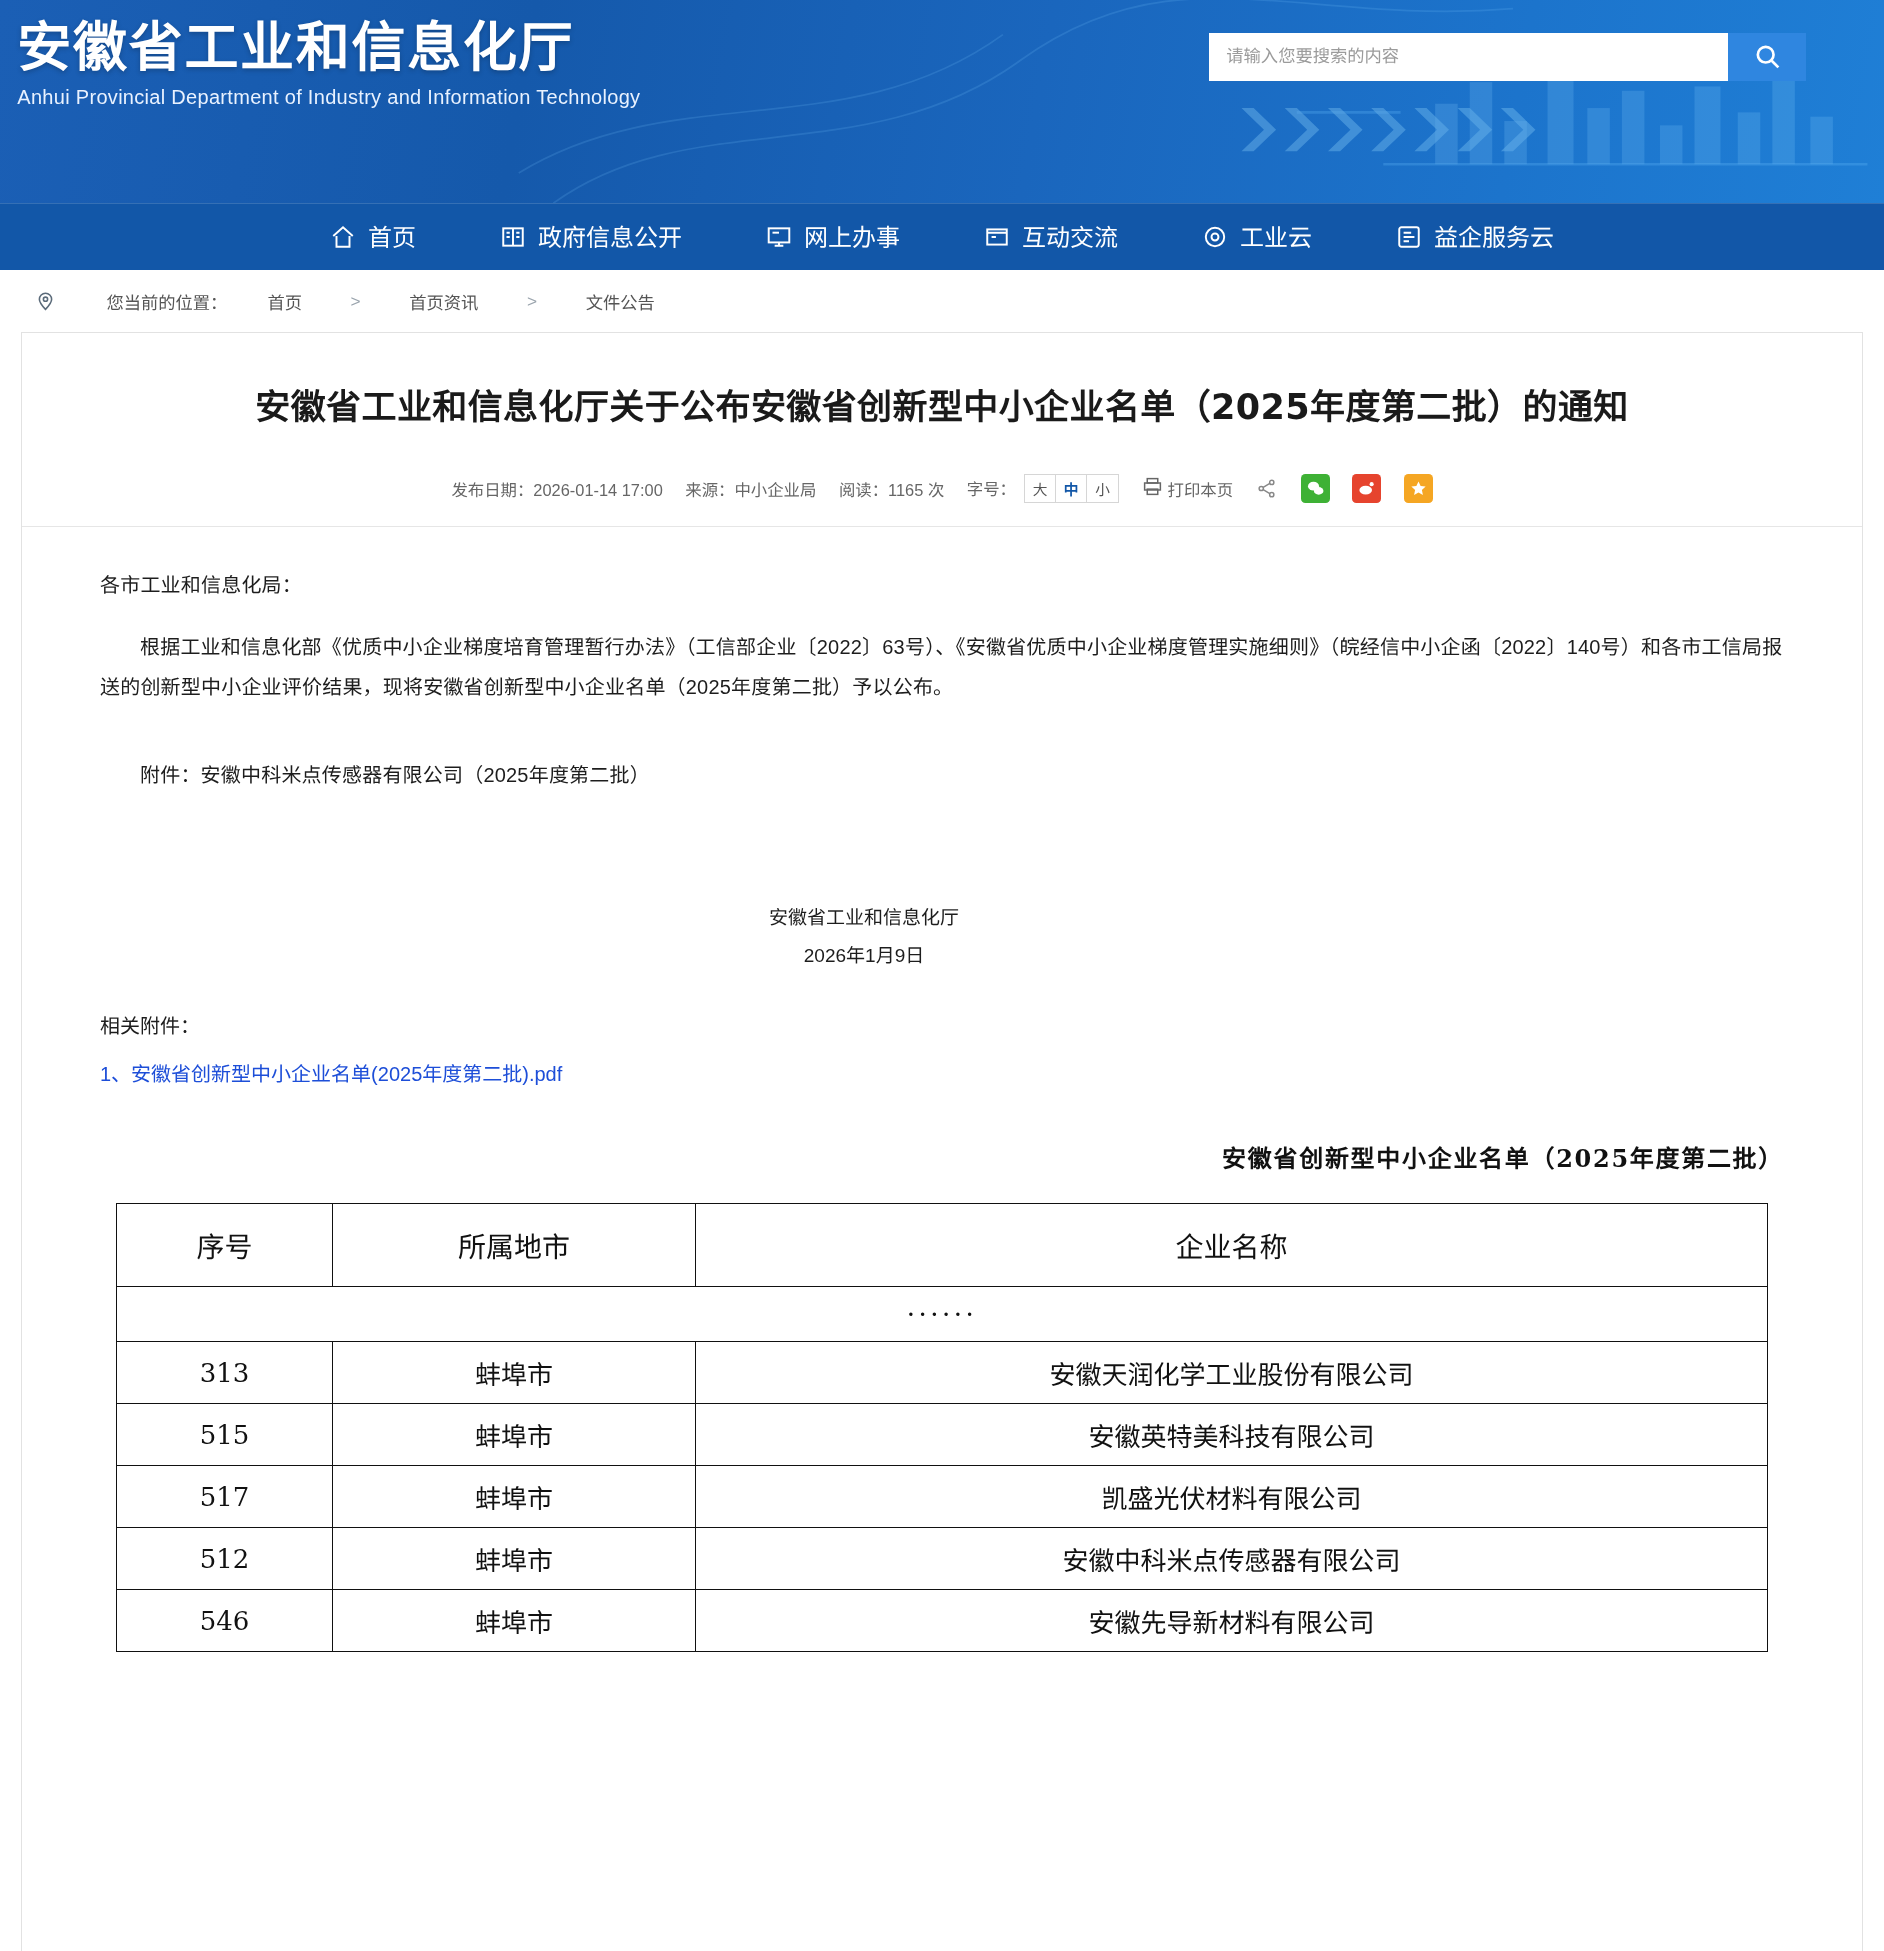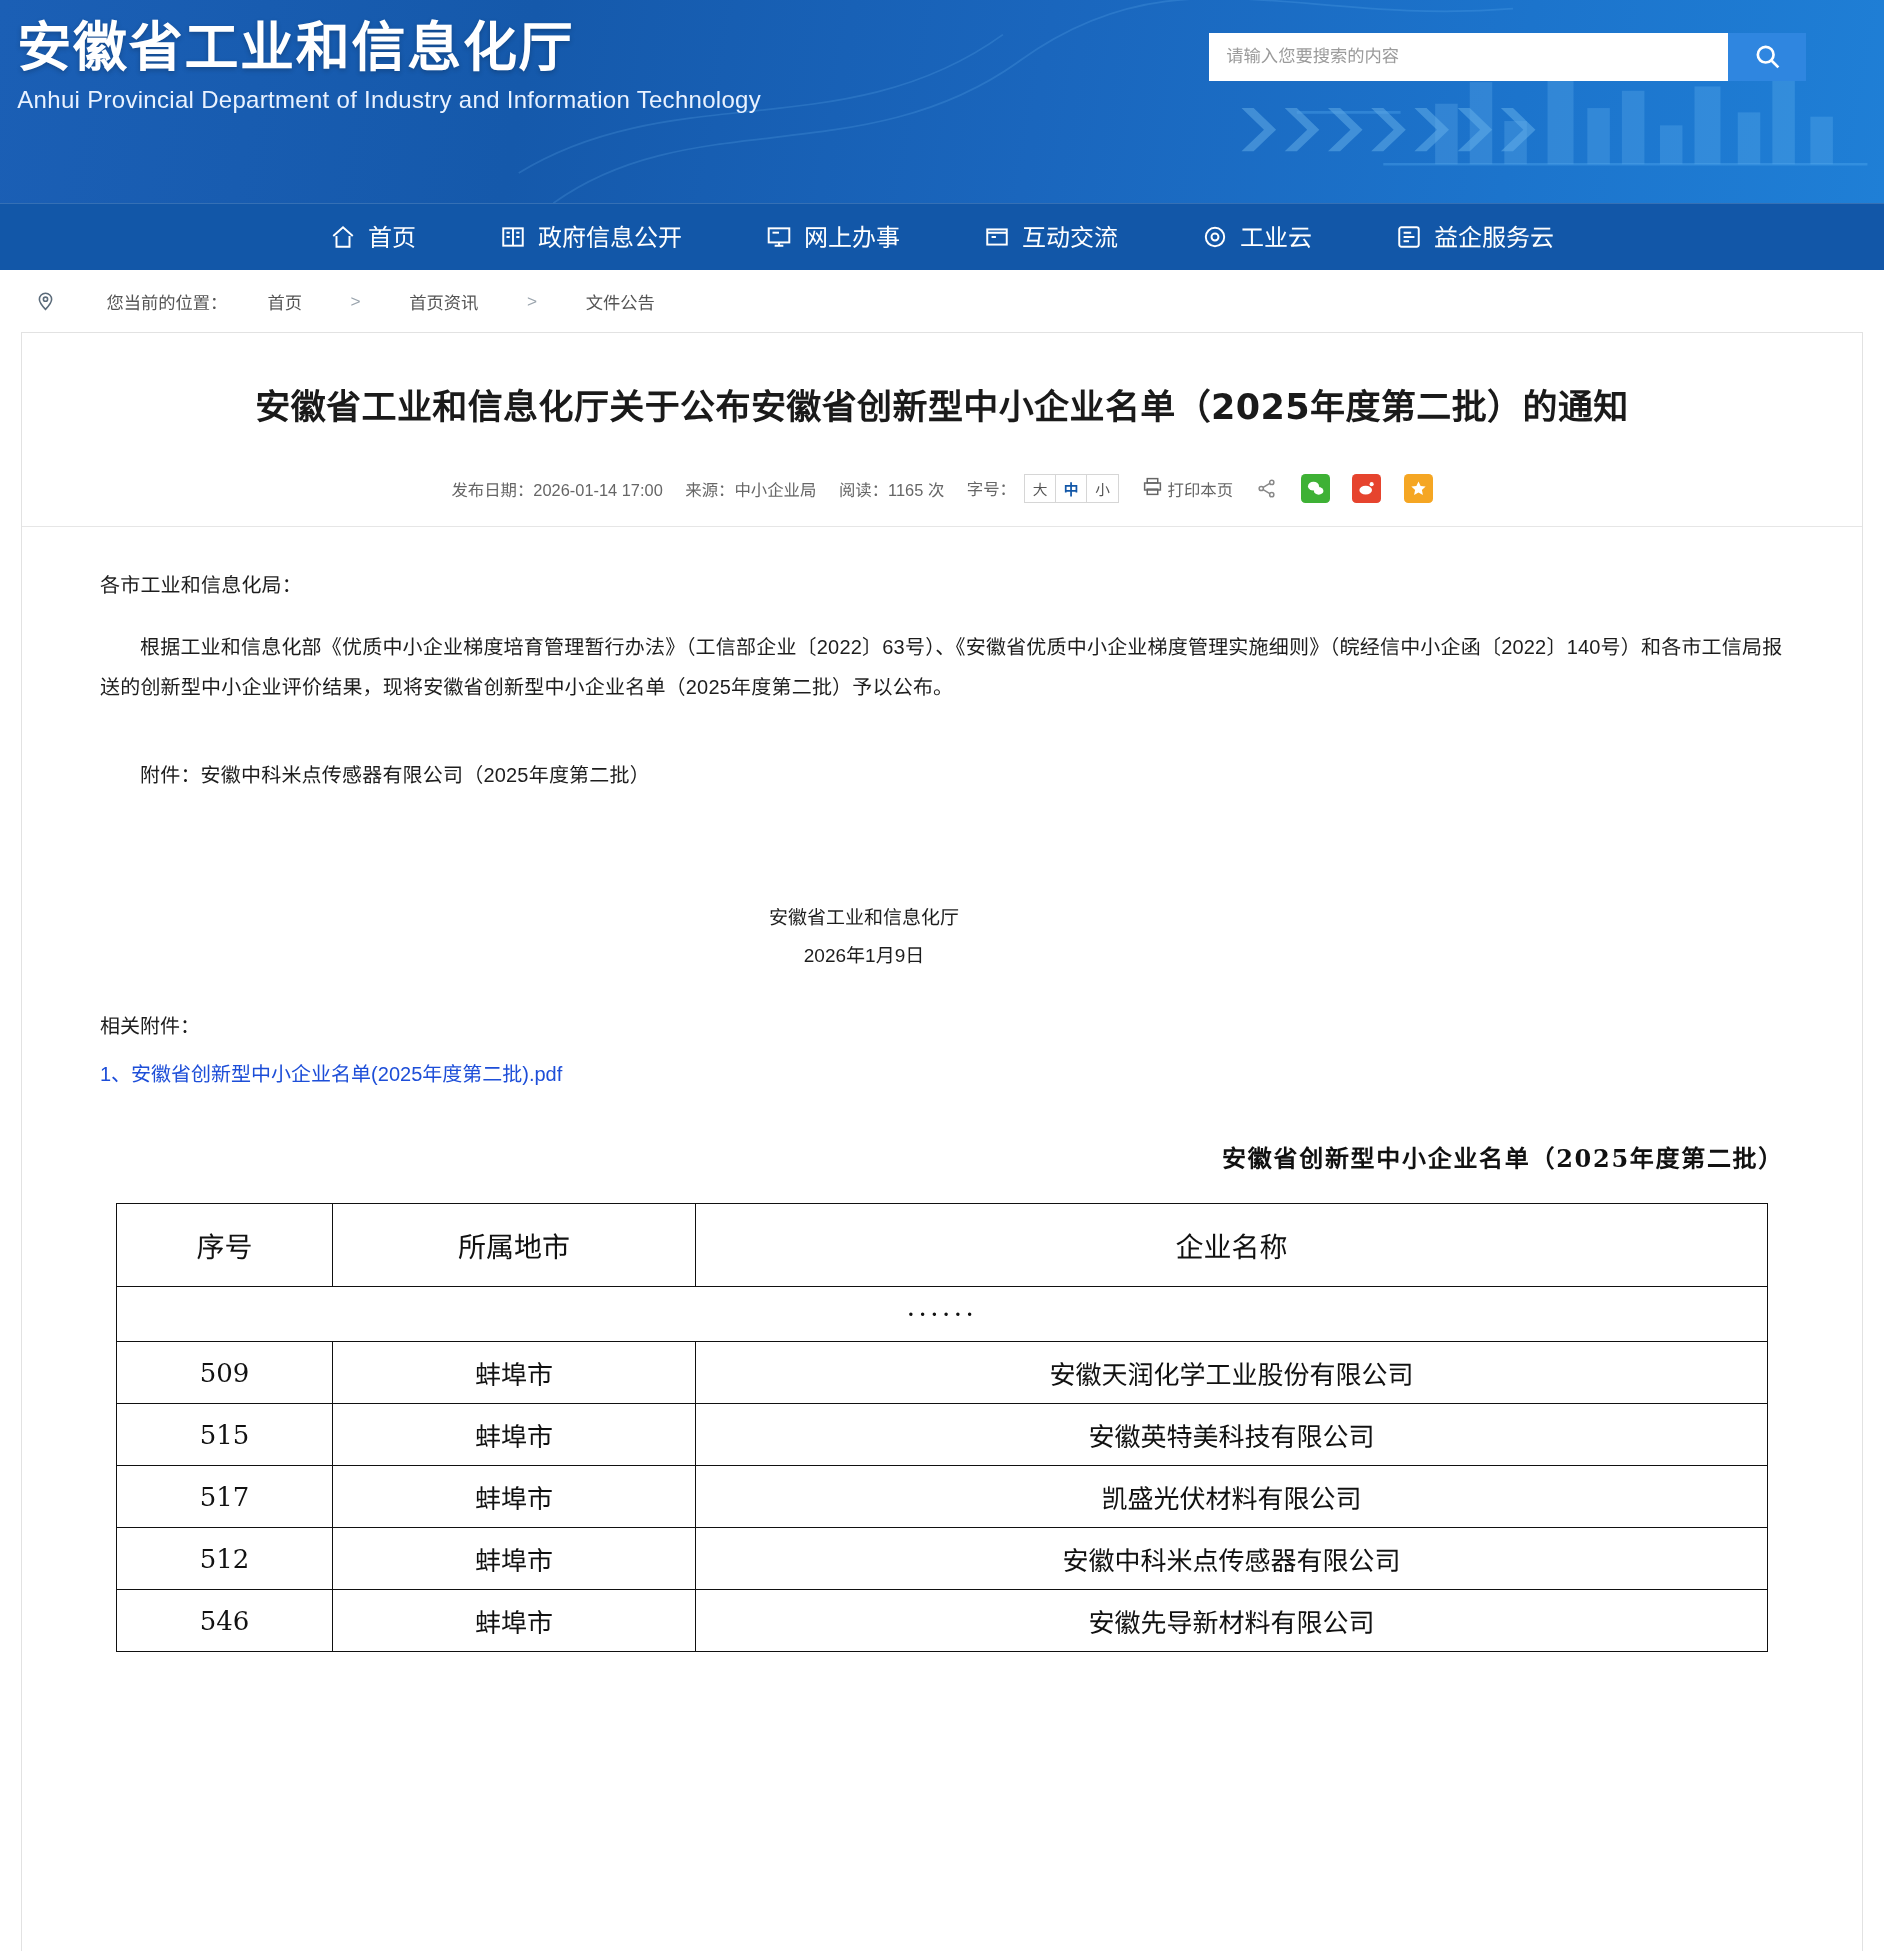--- a/index.html
+++ b/index.html
@@ -38,21 +38,21 @@
     font-size: 54px;
     font-weight: bold;
     color: #ffffff;
     letter-spacing: 1.7px;
     line-height: 1.18;
     white-space: nowrap;
     text-shadow: 0 1.7px 5.2px rgba(0,0,0,.22);
   }
   .brand-en {
     margin-top: 7px;
-    font-size: 24px;
+    font-size: 20px;
     color: #e9f2ff;
     letter-spacing: 0.3px;
     white-space: nowrap;
   }
   .search-wrap {
     margin-top: 17.3px;
     display: flex;
     align-items: stretch;
     height: 48px;
     z-index: 3;
@@ -465,21 +465,21 @@
         <th>序号</th>
         <th>所属地市</th>
         <th>企业名称</th>
       </tr>
     </thead>
     <tbody>
       <tr class="dots-row">
         <td colspan="3">······</td>
       </tr>
       <tr>
-        <td>509</td>
+        <td>313</td>
         <td>蚌埠市</td>
         <td>安徽天润化学工业股份有限公司</td>
       </tr>
       <tr>
         <td>515</td>
         <td>蚌埠市</td>
         <td>安徽英特美科技有限公司</td>
       </tr>
       <tr>
         <td>517</td>

